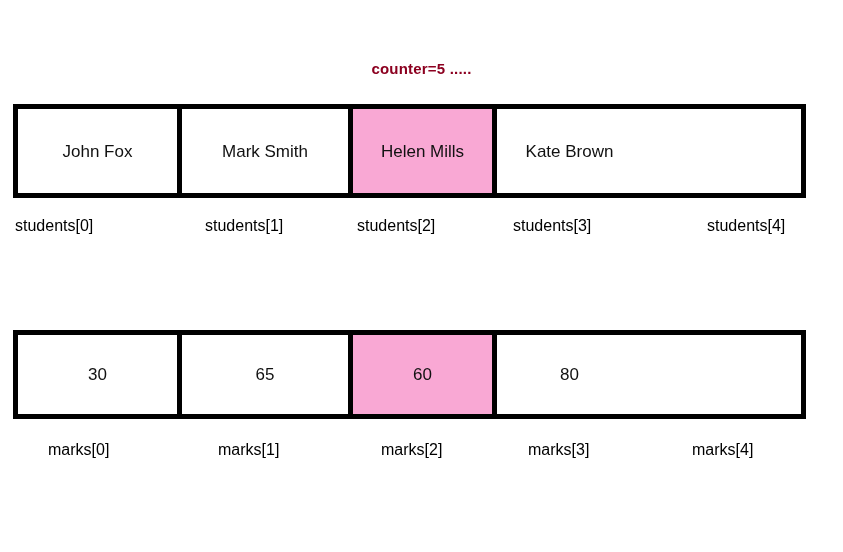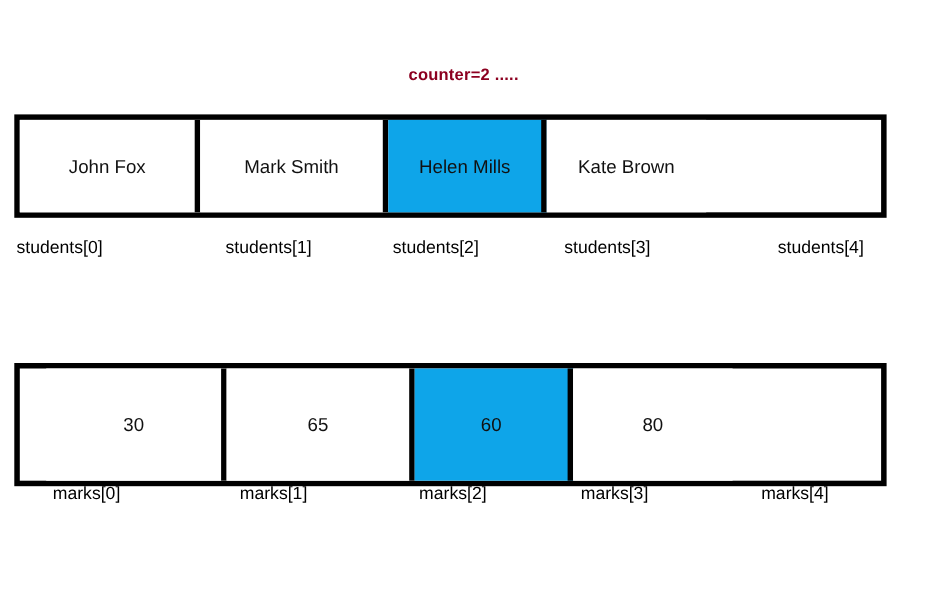--- a/index.html
+++ b/index.html
@@ -49,41 +49,40 @@
   #students-row {
     left: 13px;
     top: 104px;
     width: 793px;
     height: 94px;
   }
   #marks-row {
     left: 13px;
     top: 330px;
     width: 793px;
-    height: 112px;
-    padding-left: 24px;
+    height: 89px;
   }
 
   .cell {
     box-sizing: border-box;
     height: 100%;
     display: flex;
     align-items: center;
     justify-content: center;
     background: #ffffff;
     border-right: 5px solid #000000;
     font-size: 17px;
     color: #111111;
     white-space: nowrap;
   }
   .cell:last-child {
     border-right: none;
   }
   .cell.highlight {
-    background: #0ea5e9;
+    background: #f9a8d4;
   }
   .cell .cell-text {
     display: block;
     line-height: 1;
   }
 
   
   #students-row .c0, #marks-row .c0 { width: 164px; }
   #students-row .c1, #marks-row .c1 { width: 171px; }
   #students-row .c2, #marks-row .c2 { width: 144px; }
@@ -110,21 +109,21 @@
   .ml1 { left: 218px; }
   .ml2 { left: 381px; }
   .ml3 { left: 528px; }
   .ml4 { left: 692px; }
 </style>
 </head>
 <body>
 
 <div id="canvas">
 
-  <div class="title">counter=2 .....</div>
+  <div class="title">counter=5 .....</div>
 
   <div id="students-row" class="array-row">
     <div class="cell c0">
       <span class="cell-text">John Fox</span>
     </div>
     <div class="cell c1">
       <span class="cell-text">Mark Smith</span>
     </div>
     <div class="cell c2 highlight">
       <span class="cell-text">Helen Mills</span>

